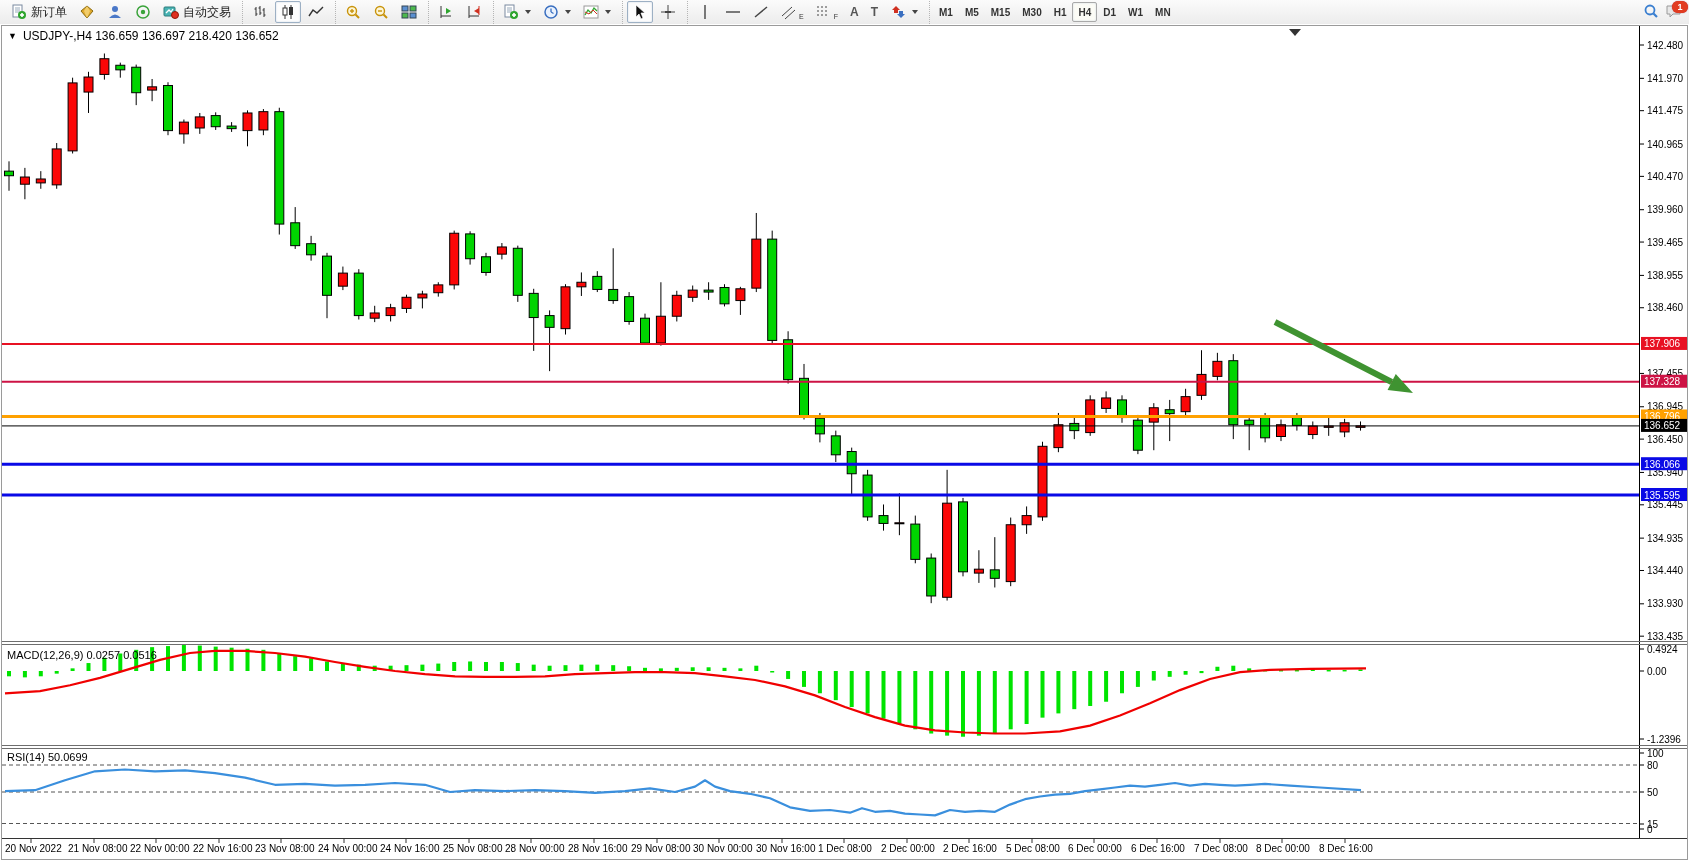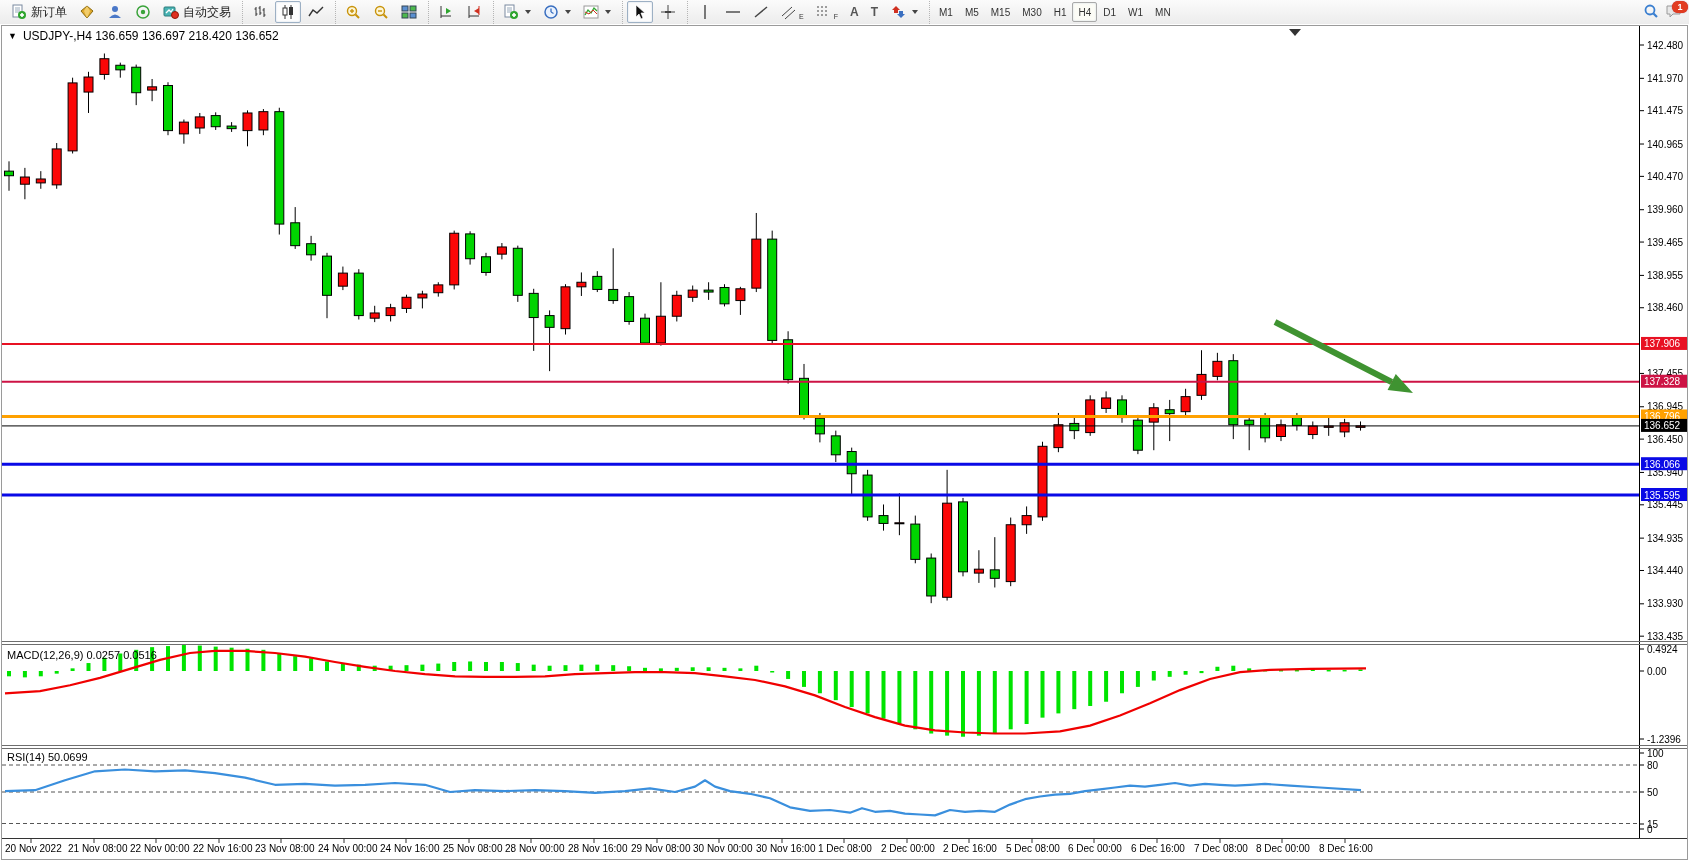--- a/index.html
+++ b/index.html
@@ -9,21 +9,21 @@
            background:linear-gradient(#fbfbfb,#ececec);border-bottom:1px solid #cfcfcf;
            display:flex;align-items:center;font-size:12px;color:#222;}
   .tb-group{display:flex;align-items:center;height:40px;padding:0 3px;
             border-left:1px dotted #b5b5b5;margin-left:2px;}
   .tb-group:first-child{border-left:none;}
   .tb-btn{display:flex;align-items:center;gap:4px;height:20px;padding:0 4px;margin:0 1px;
           border:1px solid transparent;border-radius:2px;cursor:default;white-space:nowrap;}
   .tb-btn.sel{background:#fdfdfd;border:1px solid #9db0c4;box-shadow:inset 0 0 2px #cdd8e4;text-align:right;}
   .tb-btn svg{display:block;}
   .tf-btn{font-size:10px;color:#333;padding:0 5px;height:18px;display:flex;align-items:center;
-          border:1px solid transparent;margin:0;}
+          border:1px solid transparent;margin:0;font-weight:bold;}
   .tf-btn.sel{background:#fcfcf6;border:1px solid #a9a9a9;}
   .dd-arrow{width:0;height:0;border-left:3px solid transparent;border-right:3px solid transparent;
             border-top:4px solid #444;margin-left:2px;}
   .tb-right{position:absolute;right:6px;top:0;height:24px;display:flex;align-items:center;gap:6px;}
   .chat-wrap{position:relative;}
   .badge{position:absolute;top:-2px;right:-5px;min-width:12px;height:12px;border-radius:7px;
          background:#e23c21;color:#fff;font-size:9px;font-weight:bold;display:flex;
          align-items:center;justify-content:center;padding:0 2px;box-shadow:0 0 1px #912;}
   .sub-letter{font-size:7px;margin-left:-2px;margin-top:8px;color:#333;}
   .tool-letter{font-size:12px;color:#555;font-weight:bold;}

